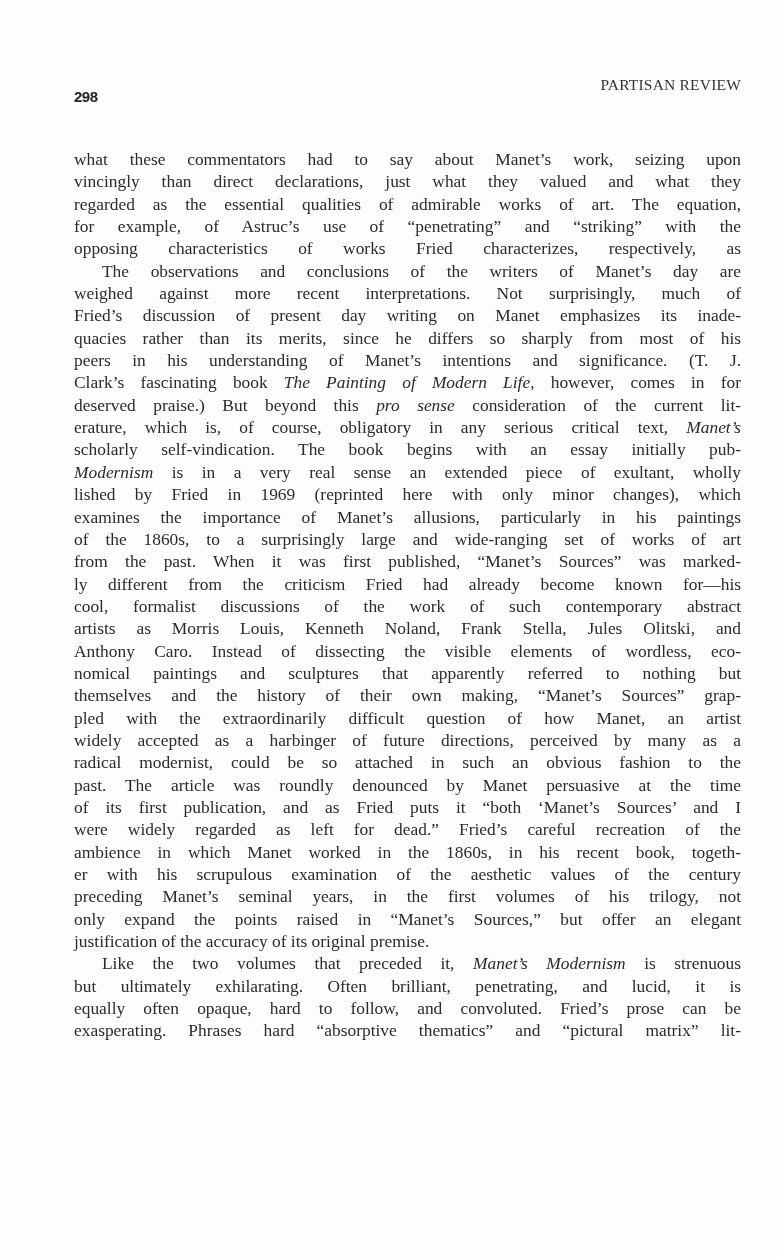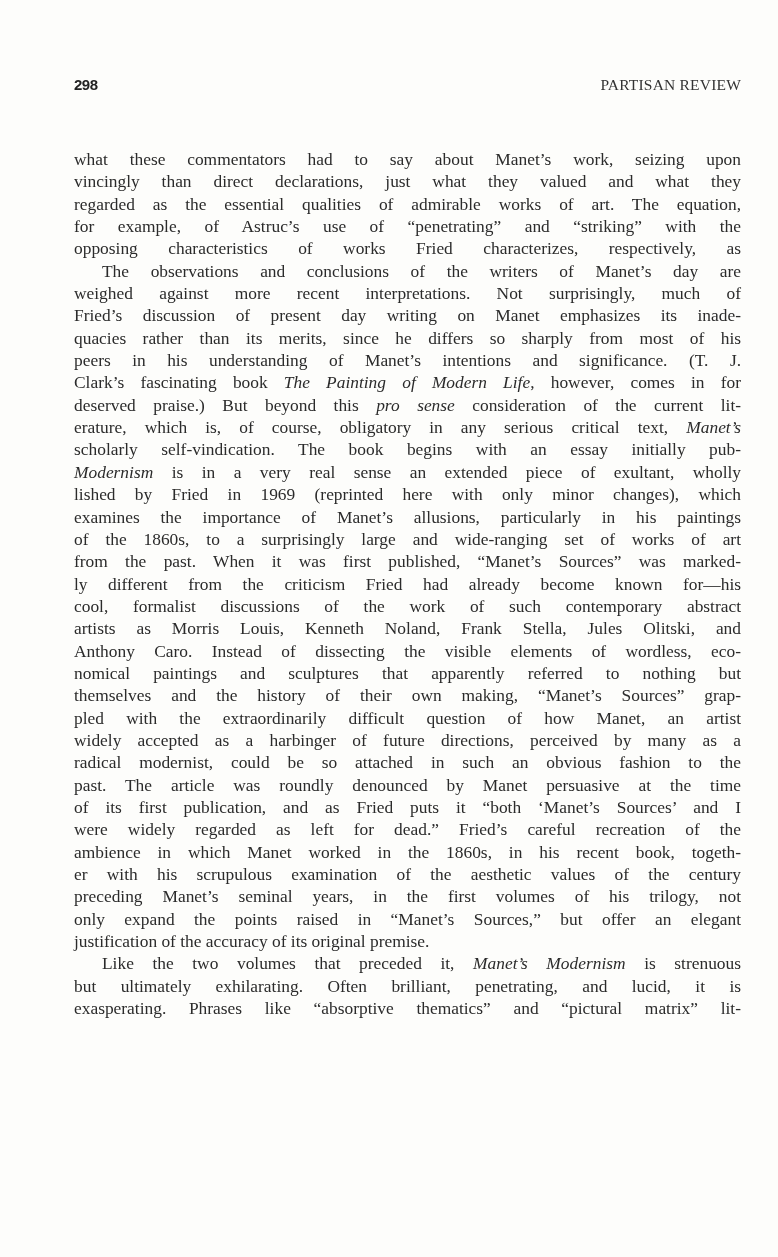--- a/index.html
+++ b/index.html
@@ -5,21 +5,21 @@
   html, body { margin: 0; padding: 0; }
   body {
     width: 778px; height: 1257px; overflow: hidden;
     background: #fdfdfb;
     font-family: "Liberation Serif", "DejaVu Serif", serif;
     color: #2b2b2b;
   }
   .page { position: relative; width: 778px; height: 1257px; }
   .header { position: absolute; top: 76px; left: 74px; width: 667px; height: 22px; }
   .page-number {
-    position: absolute; left: 0; top: 0;
+    position: absolute; left: 0; top: 12px;
     font-family: "Liberation Sans", "DejaVu Sans", sans-serif;
     font-weight: bold; font-size: 15px; letter-spacing: -0.5px; color: #222;
   }
   .running-head {
     position: absolute; right: 0; top: 0;
     font-size: 15.5px; letter-spacing: 0.2px; color: #333;
   }
   .body-text {
     position: absolute; top: 148px; left: 74px; width: 667px;
     font-size: 17.4px; line-height: 22.35px;
@@ -74,16 +74,17 @@
         <span class="line">were widely regarded as left for dead.” Fried’s careful recreation of the</span>
         <span class="line">ambience in which Manet worked in the 1860s, in his recent book, togeth-</span>
         <span class="line">er with his scrupulous examination of the aesthetic values of the century</span>
         <span class="line">preceding Manet’s seminal years, in the first volumes of his trilogy, not</span>
         <span class="line">only expand the points raised in “Manet’s Sources,” but offer an elegant</span>
         <span class="line last">justification of the accuracy of its original premise.</span>
       </div>
       <div>
         <span class="line indent">Like the two volumes that preceded it, <i>Manet’s Modernism</i> is strenuous</span>
         <span class="line">but ultimately exhilarating. Often brilliant, penetrating, and lucid, it is</span>
-        <span class="line">exasperating. Phrases like “absorptive thematics” and “pictural matrix” lit-</span>
+        <span class="line">equally often opaque, hard to follow, and convoluted. Fried’s prose can be</span>
+        <span class="line">exasperating. Phrases hard “absorptive thematics” and “pictural matrix” lit-</span>
       </div>
     </div>
 </div>
 
 </body></html>

